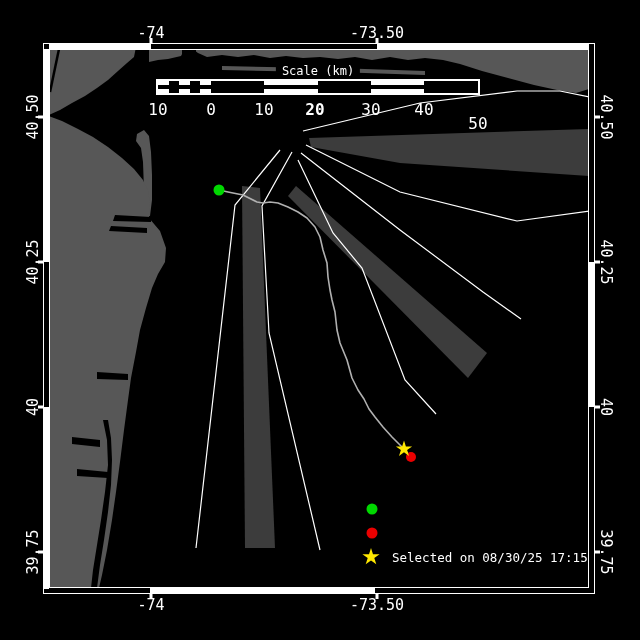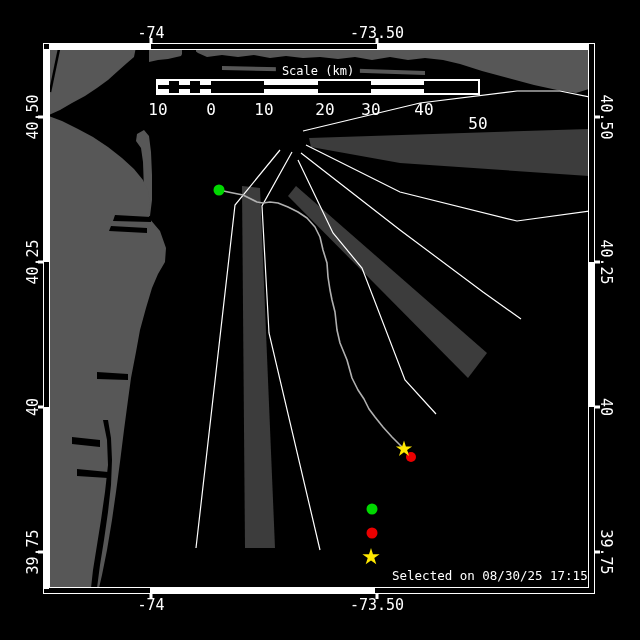--- a/index.html
+++ b/index.html
@@ -128,19 +128,19 @@
     <div class="lbl lat-label" style="left: 33px; top: 407px; transform: translate(-50%, -50%) rotate(-90deg);">40</div>
     <div class="lbl lat-label" style="left: 33px; top: 552px; transform: translate(-50%, -50%) rotate(-90deg);">39.75</div>
     <div class="lbl lat-label" style="left: 606px; top: 117px; transform: translate(-50%, -50%) rotate(90deg);">40.50</div>
     <div class="lbl lat-label" style="left: 606px; top: 262px; transform: translate(-50%, -50%) rotate(90deg);">40.25</div>
     <div class="lbl lat-label" style="left: 606px; top: 407px; transform: translate(-50%, -50%) rotate(90deg);">40</div>
     <div class="lbl lat-label" style="left: 606px; top: 552px; transform: translate(-50%, -50%) rotate(90deg);">39.75</div>
     <div class="lbl scale-title" style="left: 318px; top: 71px; transform: translate(-50%, -50%);">Scale (km)</div>
     <div class="lbl scale-tick-label" style="left: 158px; top: 109px; transform: translate(-50%, -50%);">10</div>
     <div class="lbl scale-tick-label" style="left: 211px; top: 109px; transform: translate(-50%, -50%);">0</div>
     <div class="lbl scale-tick-label" style="left: 264px; top: 109px; transform: translate(-50%, -50%);">10</div>
-    <div class="lbl scale-tick-label" style="left: 325px; top: 109px; transform: translate(-50%, -50%);">20</div>
+    <div class="lbl scale-tick-label" style="left: 315px; top: 109px; transform: translate(-50%, -50%); font-weight: bold;">20</div>
     <div class="lbl scale-tick-label" style="left: 371px; top: 109px; transform: translate(-50%, -50%);">30</div>
     <div class="lbl scale-tick-label" style="left: 424px; top: 109px; transform: translate(-50%, -50%);">40</div>
     <div class="lbl scale-tick-label" style="left: 478px; top: 123px; transform: translate(-50%, -50%);">50</div>
-    <div class="lbl legend-label" style="left: 392px; top: 557px; transform: translate(0px, -50%); margin-top: 18px;">Selected on 08/30/25 17:15</div>
+    <div class="lbl legend-label" style="left: 392px; top: 557px; transform: translate(0px, -50%);">Selected on 08/30/25 17:15</div>
   </div>
 </div>
 
 </body></html>

